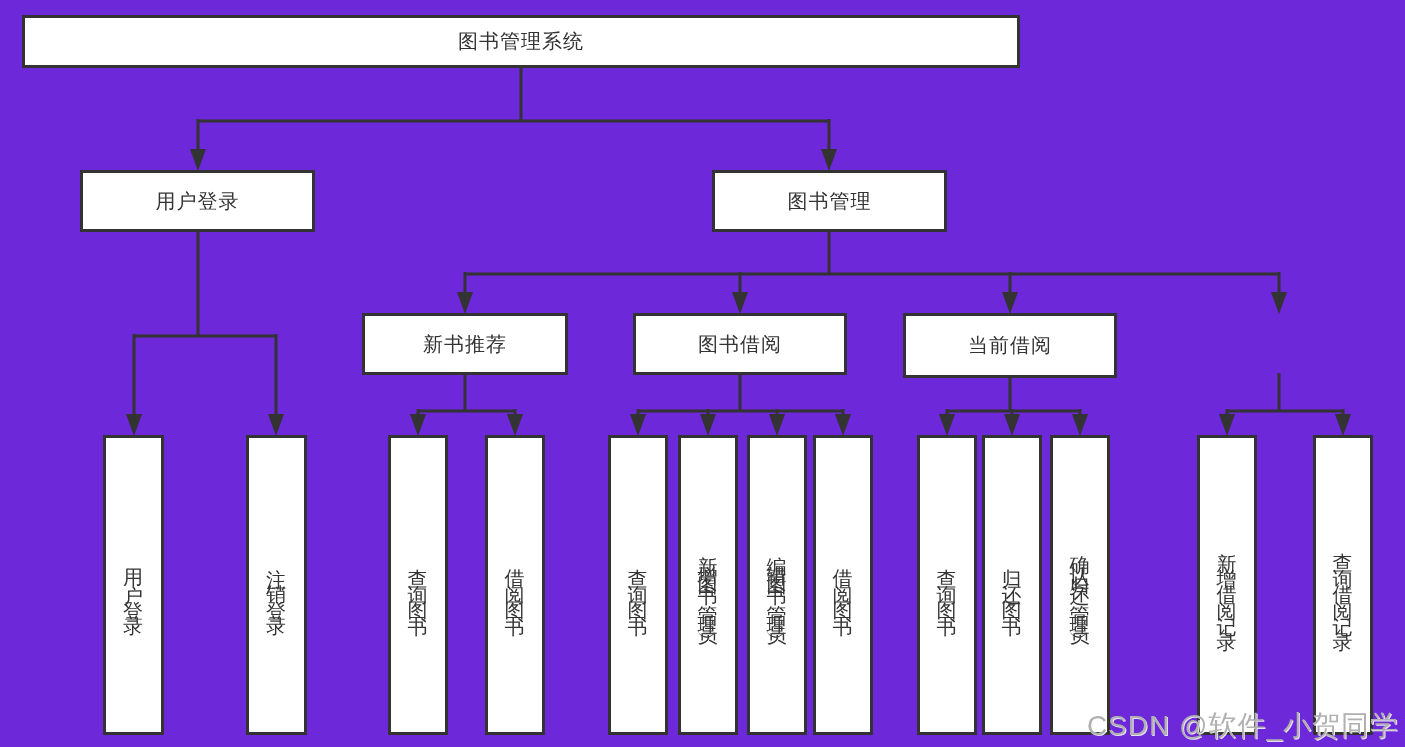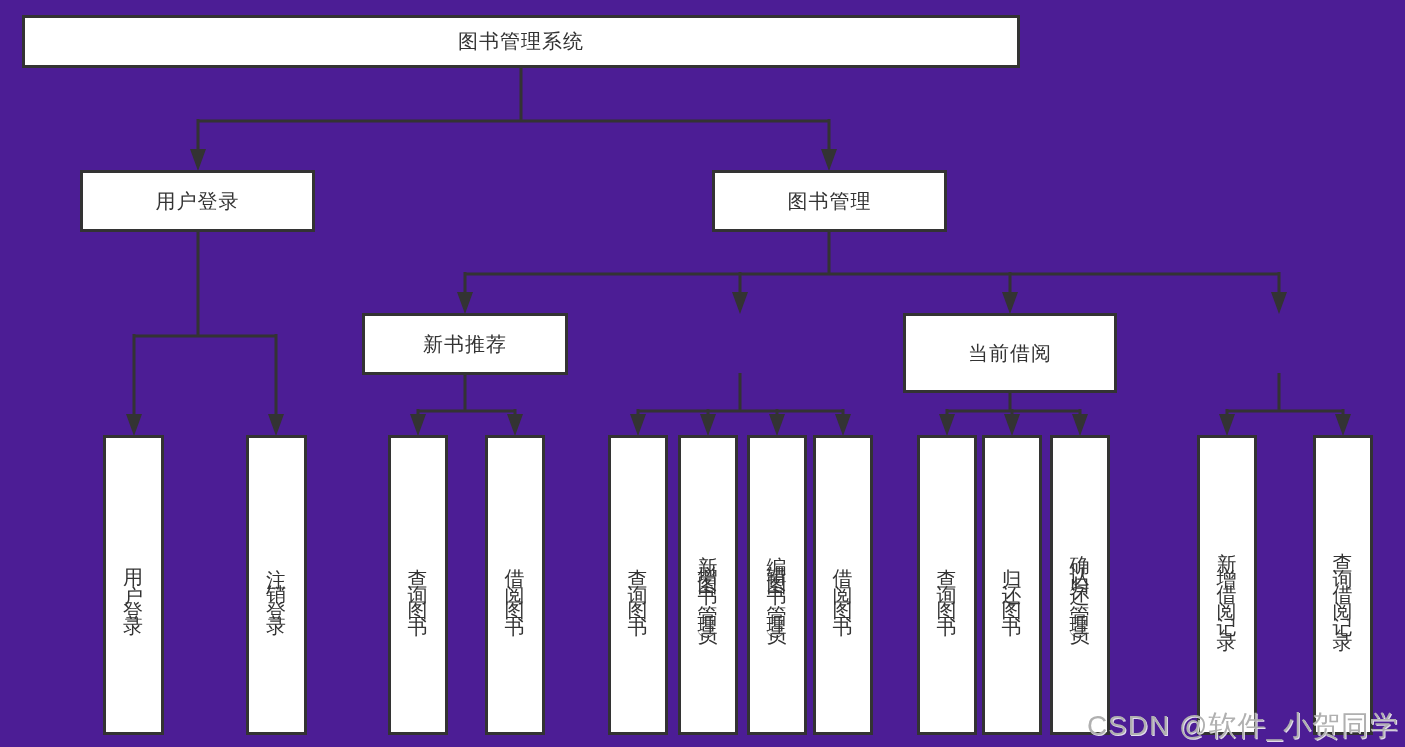--- a/index.html
+++ b/index.html
@@ -1,17 +1,17 @@
 <!DOCTYPE html>
 <html><head>
 <meta charset="utf-8">
 <style>
   html,body{margin:0;padding:0;background:#ffffff;}
   #canvas{
-    position:relative;width:1405px;height:747px;background:#4c1d95;overflow:hidden;
+    position:relative;width:1405px;height:747px;background:#6d28d9;overflow:hidden;
     font-family:"Liberation Sans","DejaVu Sans",sans-serif;color:#333333;
   }
   #connectors{position:absolute;left:0;top:0;z-index:1;}
   .box{
     position:absolute;box-sizing:border-box;border:3px solid #333333;background:#ffffff;
     display:flex;align-items:center;justify-content:center;z-index:2;
   }
   .hbox{font-size:20px;letter-spacing:1px;}
   .vbox span{
     writing-mode:vertical-rl;text-orientation:mixed;
@@ -70,21 +70,24 @@
   <div class="box hbox" style="left:80px;top:170px;width:235px;height:62px;">
     <span>用户登录</span>
   </div>
   <div class="box hbox" style="left:712px;top:170px;width:235px;height:62px;">
     <span>图书管理</span>
   </div>
 
   <div class="box hbox" style="left:362px;top:313px;width:206px;height:62px;">
     <span>新书推荐</span>
   </div>
-  <div class="box hbox" style="left:903px;top:313px;width:214px;height:80px;">
+  <div class="box hbox" style="left:633px;top:313px;width:214px;height:62px;">
+    <span>图书借阅</span>
+  </div>
+  <div class="box hbox" style="left:903px;top:313px;width:214px;height:65px;">
     <span>当前借阅</span>
   </div>
 
   <div class="box vbox" style="left:103px;top:435px;width:61px;height:300px;">
     <span>用户登录</span>
   </div>
   <div class="box vbox" style="left:246px;top:435px;width:61px;height:300px;">
     <span>注销登录</span>
   </div>
 

